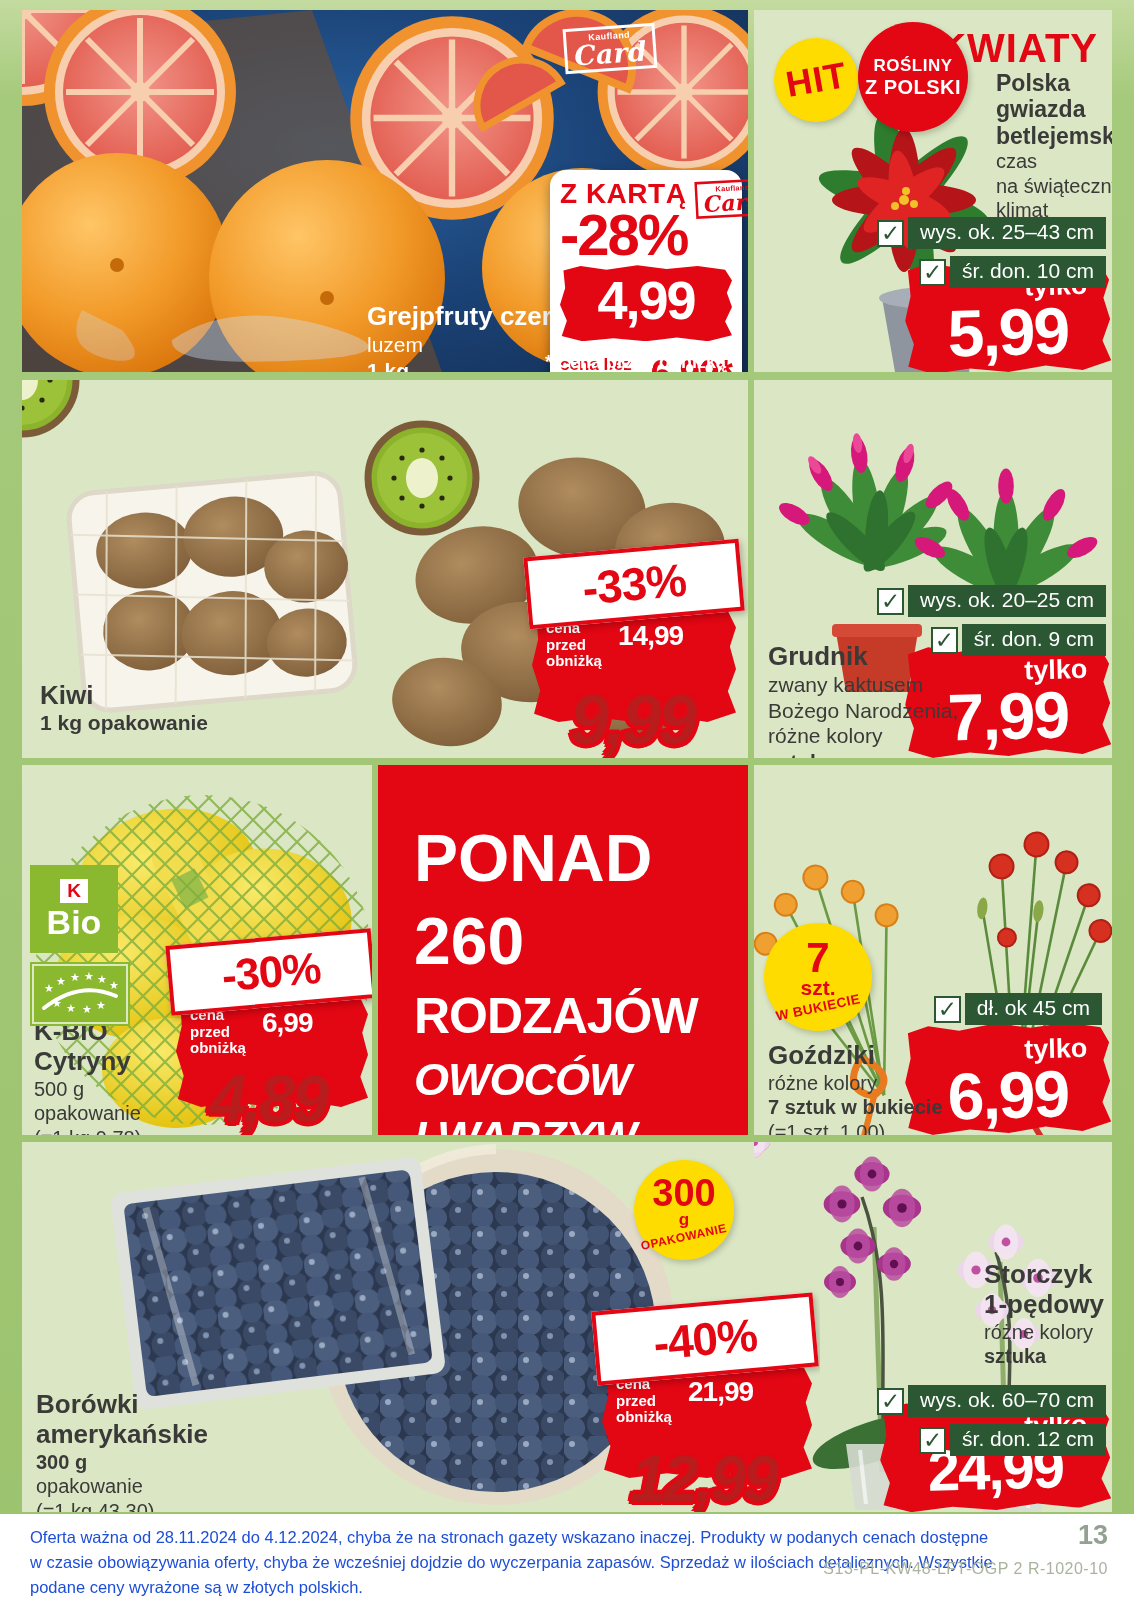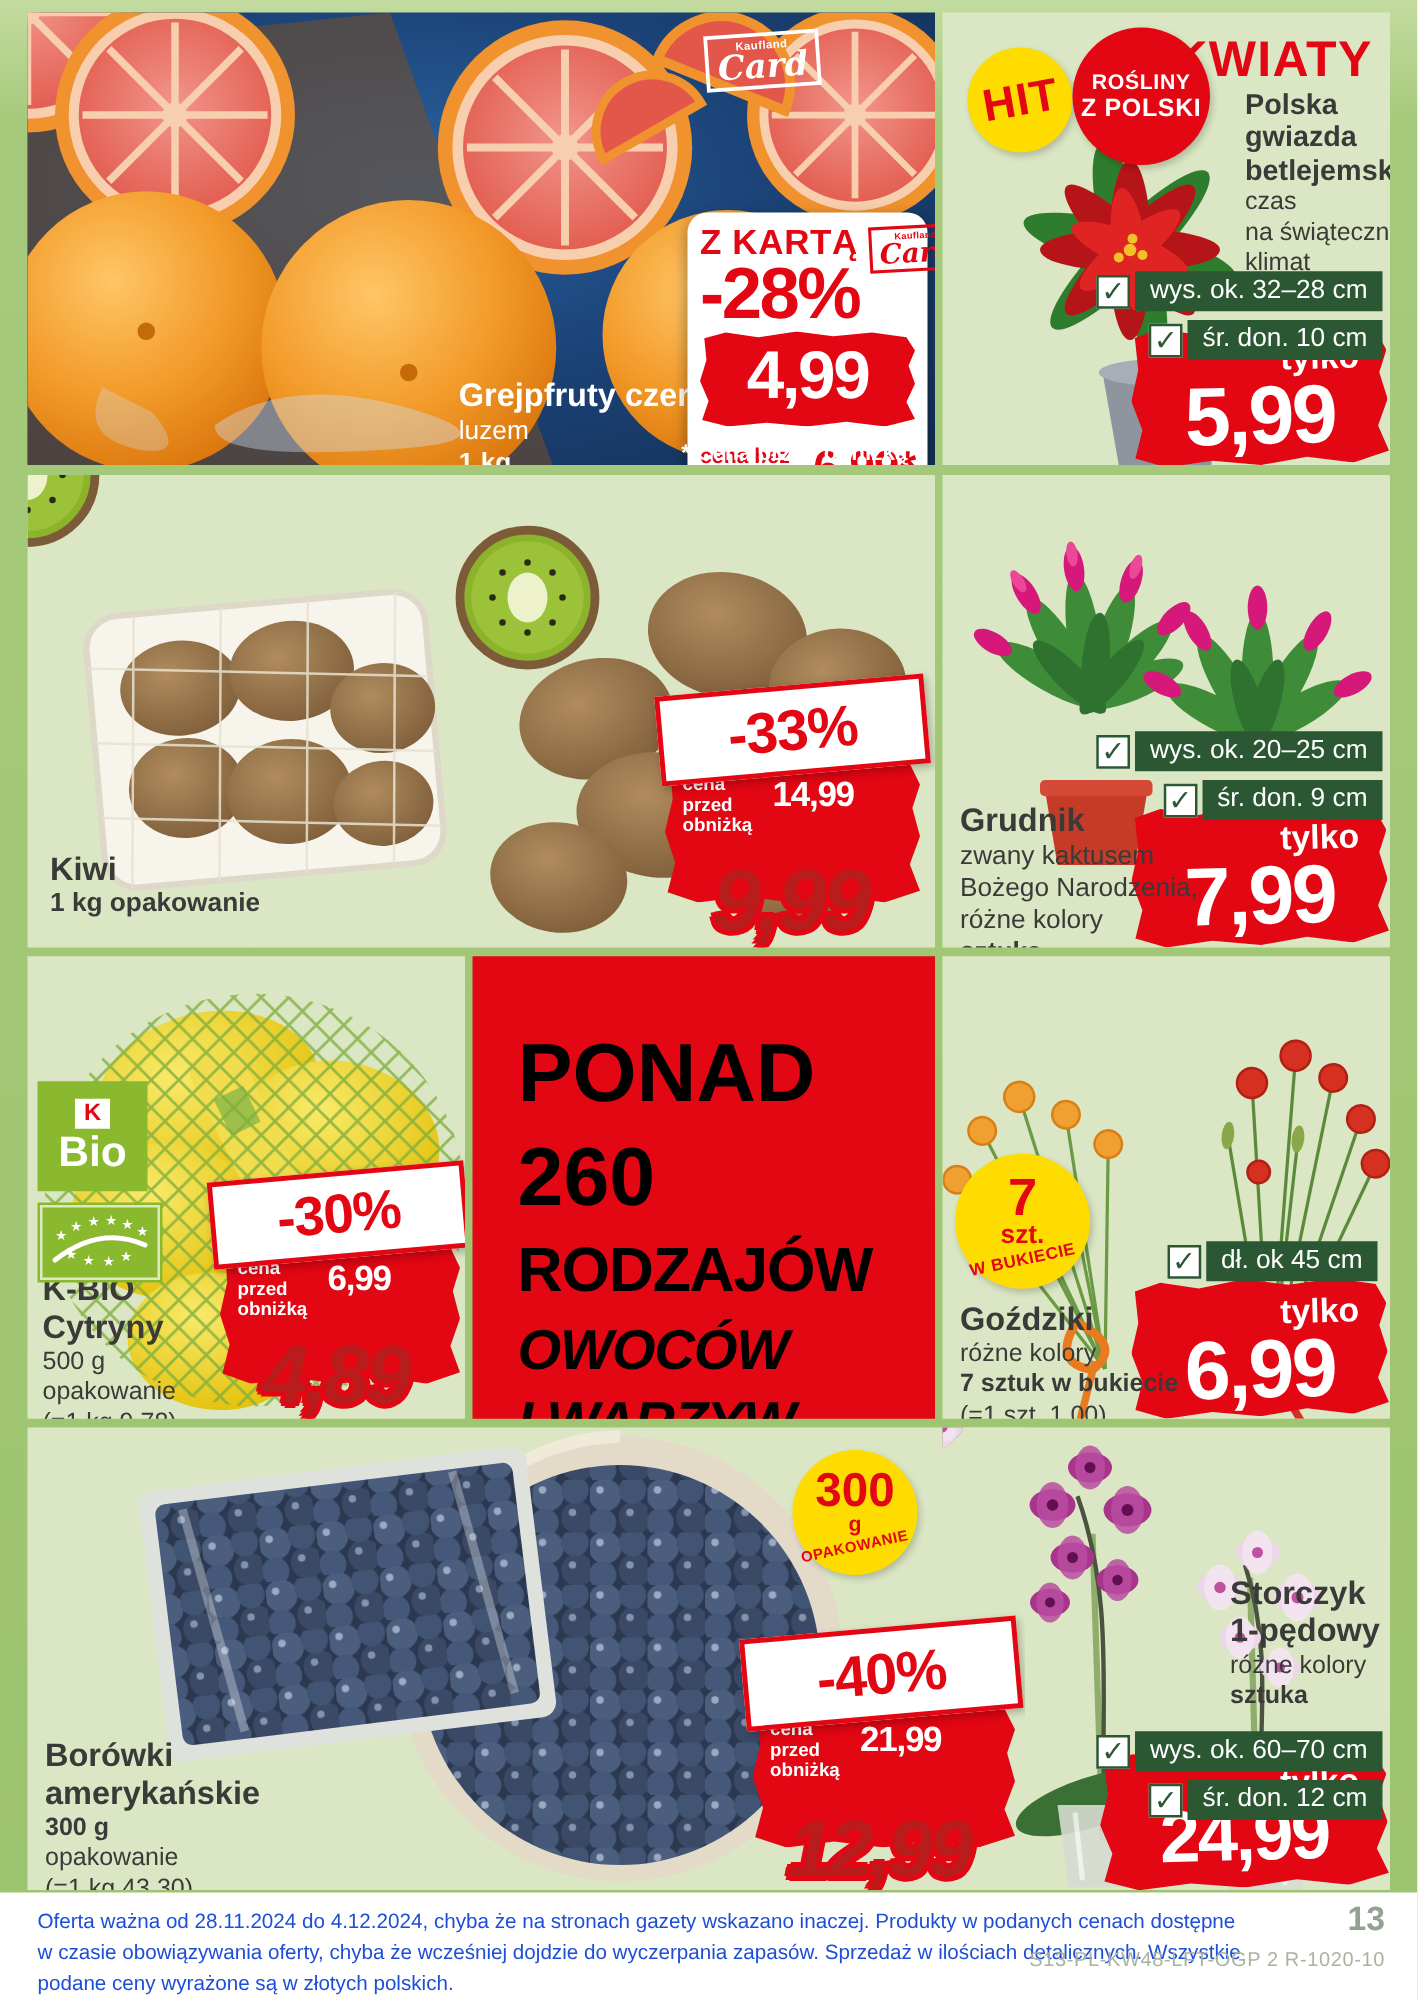--- a/index.html
+++ b/index.html
@@ -79,21 +79,21 @@
   .kwiaty{position:absolute;color:#e30613;font-weight:bold;font-size:40px;letter-spacing:1px;z-index:2;}
 
   
   .kbio{position:absolute;background:#8ab82f;display:flex;flex-direction:column;align-items:center;
     justify-content:center;color:#fff;z-index:3;gap:2px;}
   .kbox{background:#fff;color:#e30613;font-weight:bold;font-size:19px;padding:0 7px;line-height:1.25;}
   .bio-word{font-size:34px;font-weight:bold;line-height:1;}
   .euleaf{position:absolute;background:#8ab82f;z-index:3;display:flex;align-items:center;justify-content:center;}
 
   
-  .ban-inner{position:absolute;left:36px;top:52px;color:#000000;}
+  .ban-inner{position:absolute;left:36px;top:52px;color:#ffffff;}
   .ban-l1{font-weight:bold;font-size:66px;line-height:1.26;letter-spacing:0;}
   .ban-l3{font-weight:bold;font-size:50px;line-height:1.35;letter-spacing:-1px;}
   .ban-it{font-weight:bold;font-style:italic;font-size:45px;line-height:1.3;letter-spacing:-1px;}
 
   .footer{position:absolute;left:0;top:1514px;width:1134px;height:86px;background:#fff;}
   .legal{position:absolute;left:30px;top:11px;font-size:16.5px;color:#1d4ed8;line-height:1.52;}
   .pageno{position:absolute;right:26px;top:6px;font-size:27px;font-weight:bold;color:#93a092;}
   .code{position:absolute;right:26px;top:46px;font-size:16px;color:#a9b39e;letter-spacing:.5px;}
 </style>
 </head>
@@ -241,21 +241,21 @@
       <div class="pname" style="font-size:23px;">betlejemska</div>
       <div class="pdesc" style="font-size:20px;">czas</div>
       <div class="pdesc" style="font-size:20px;">na świąteczny</div>
       <div class="pdesc" style="font-size:20px;">klimat</div>
       <div class="pdesc bold" style="font-size:20px;">sztuka</div>
     </div>
 
     <div class="spec-col" style="right:6px;top:207px;">
       <div class="spec-row">
         <span class="chk">✓</span>
-        <span class="spec-pill">wys. ok. 32–28 cm</span>
+        <span class="spec-pill">wys. ok. 25–43 cm</span>
       </div>
       <div class="spec-row">
         <span class="chk">✓</span>
         <span class="spec-pill">śr. don. 10 cm</span>
       </div>
     </div>
 
     <div class="price-tag jag" style="right:2px;bottom:0;width:205px;height:112px;">
       <div class="tag-tylko">tylko</div>
       <div class="tag-price">5,99</div>

